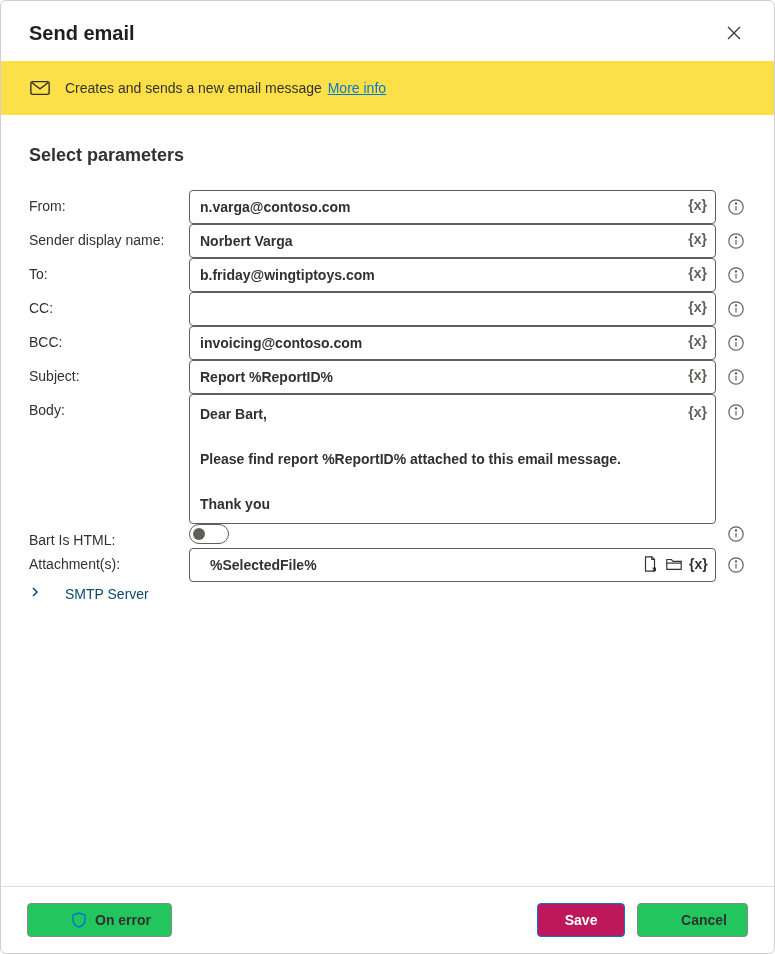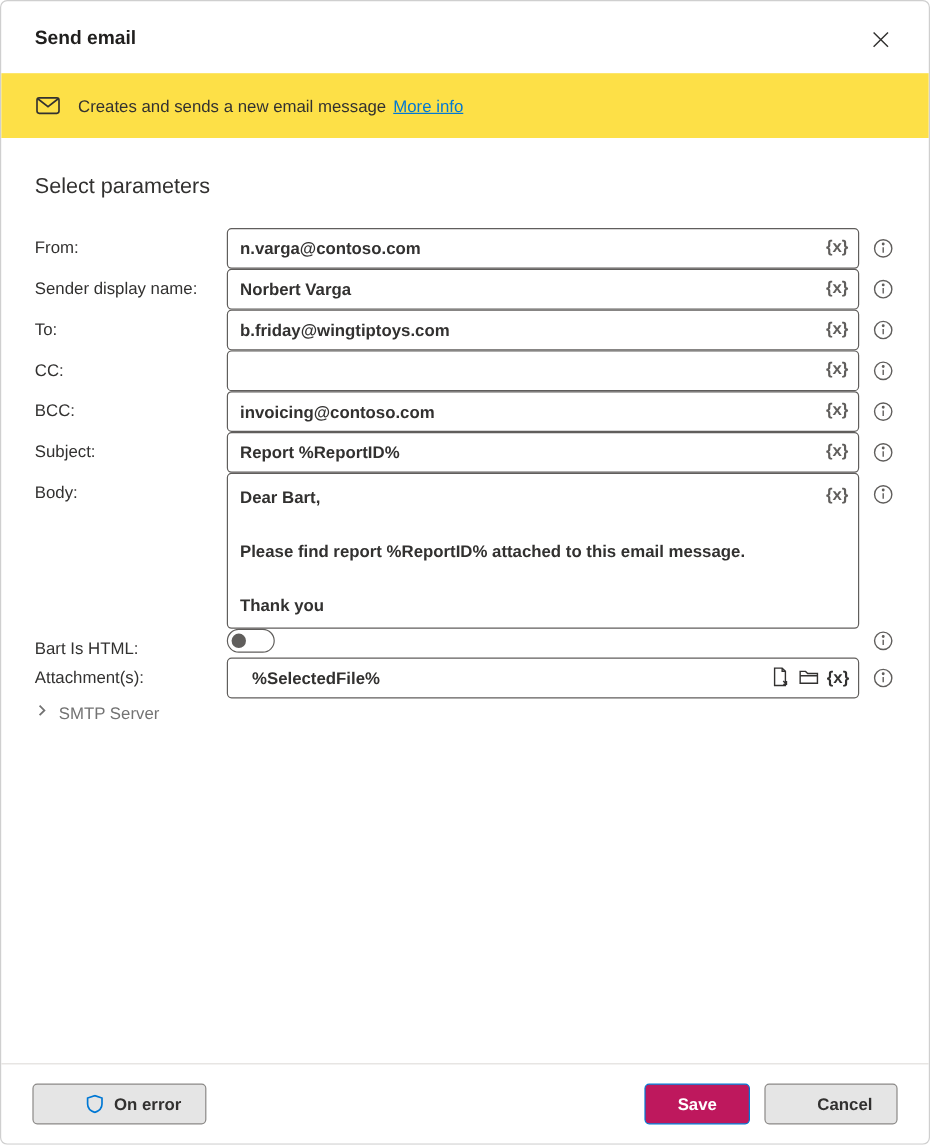--- a/index.html
+++ b/index.html
@@ -20,21 +20,21 @@
     overflow: hidden;
     position: relative;
   }
   .header {
     display: flex;
     align-items: center;
     justify-content: space-between;
     padding: 18px 26px 14px 28px;
   }
   .header-title {
-    font-size: 16px;
+    font-size: 20px;
     font-weight: 600;
     color: #201f1e;
   }
   .close-btn {
     background: none;
     border: none;
     padding: 4px;
     cursor: pointer;
     color: #323130;
     width: 28px;
@@ -63,21 +63,21 @@
     cursor: pointer;
     margin-left: 2px;
   }
   .content {
     flex: 1;
     overflow-y: auto;
     padding: 24px 28px 0 28px;
   }
   .section-title {
     font-size: 18px;
-    font-weight: 400;
+    font-weight: 700;
     color: #323130;
     margin: 6px 0 24px 0;
   }
   .form-row {
     display: flex;
     align-items: flex-start;
     gap: 10px;
   }
   .form-row .label-col {
     width: 150px;
@@ -152,25 +152,25 @@
     width: 12px; height: 12px;
     border-radius: 50%;
     background: #605e5c;
     position: absolute;
     top: 3px;
     left: 3px;
   }
   .expander {
     display: flex;
     align-items: flex-start;
-    gap: 8px;
+    gap: 24px;
     cursor: pointer;
     padding: 4px 0 20px 0;
     user-select: none;
-    color: #737373;
+    color: #0c4a6e;
   }
   .expander-chevron {
     width: 12px; height: 12px;
     transform: rotate(0deg);
   }
   .footer {
     border-top: 1px solid #e1dfdd;
     padding: 16px 26px;
     display: flex;
     align-items: center;
@@ -182,21 +182,21 @@
     font-weight: 600;
     padding: 8px 20px;
     cursor: pointer;
     display: inline-flex;
     align-items: center;
     gap: 8px;
     min-width: 88px;
     justify-content: center;
   }
   .btn-default {
-    background: #e5e5e5;
+    background: #22c55e;
     border: 1px solid #8a8886;
     color: #323130;
     padding-left: 43px;
   }
   .btn-primary {
     background: #be185d;
     border: 1px solid #0078d4;
     color: #fff;
   }
   .footer-right { display: flex; gap: 12px; }

